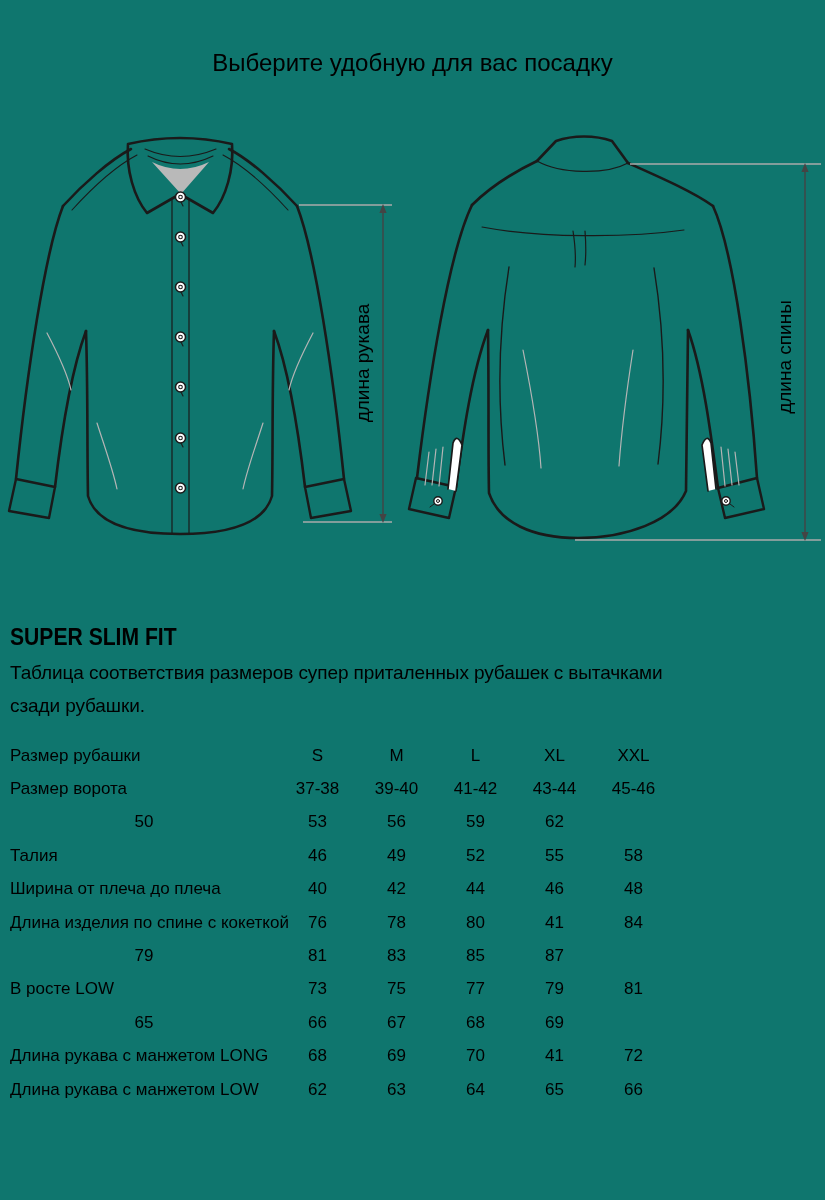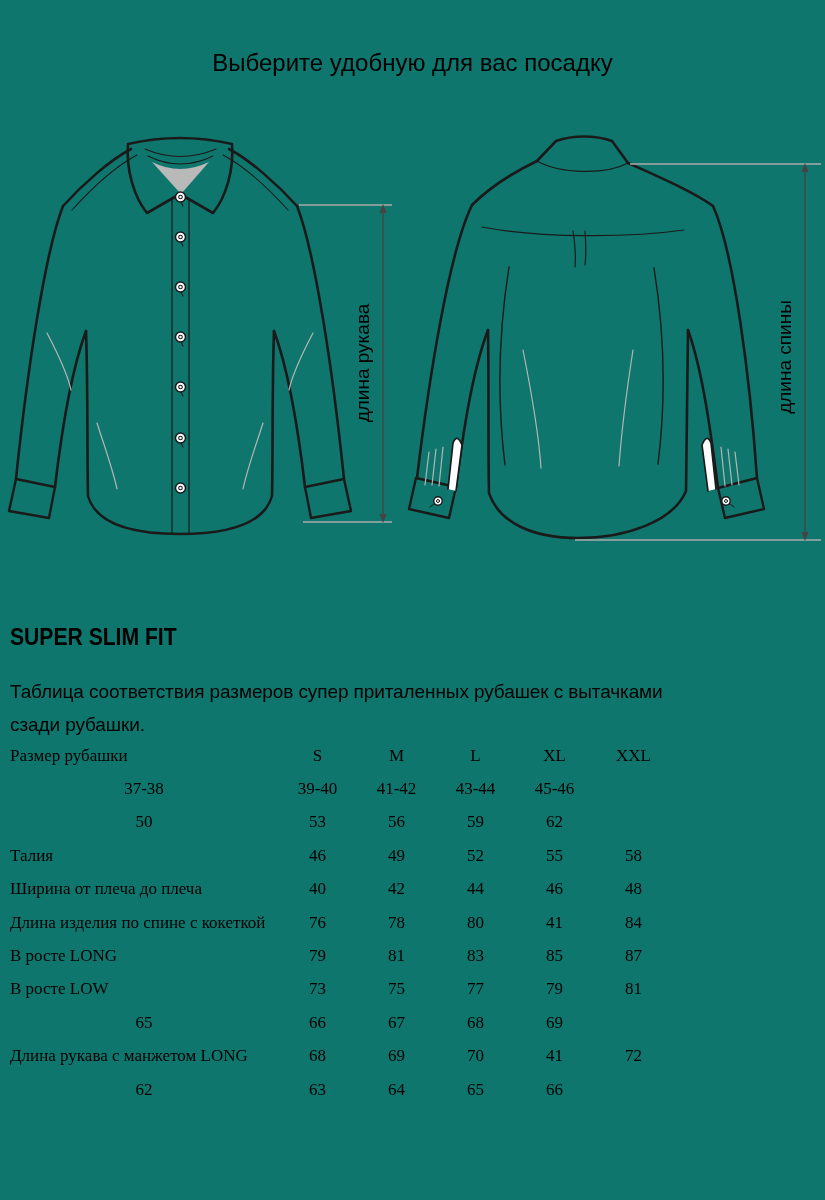--- a/index.html
+++ b/index.html
@@ -12,24 +12,24 @@
     text-align:center; font-size:24px; line-height:30px; font-weight:400;
   }
   svg.figure { position:absolute; top:0; left:0; }
   svg text { font-family:"Liberation Sans", sans-serif; }
   .heading {
     position:absolute; left:10px; top:623px; font-size:24px; font-weight:bold;
     transform:scaleX(0.88); transform-origin:left center; white-space:nowrap;
   }
   .desc {
     position:absolute; left:10px; top:656px; width:800px;
-    font-size:19px; line-height:33px; letter-spacing:-0.1px;margin-top:19px;
+    font-size:19px; line-height:33px; letter-spacing:-0.1px;
   }
   .size-table {
-    position:absolute; left:10px; top:739px; width:663px; font-size:17px;font-family:Liberation Serif, serif;
+    position:absolute; left:10px; top:739px; width:663px; font-size:17px;
   }
   .trow {
     display:grid; grid-template-columns:268px repeat(5, 79px);
     height:33.4px; align-items:center;
   }
   .tlabel { text-align:left; white-space:nowrap; }
   .tcell  { text-align:center; }
 </style>
 </head>
 <body>
@@ -150,20 +150,21 @@
     <div class="trow">
       <div class="tlabel">Размер рубашки</div>
       <div class="tcell">S</div>
       <div class="tcell">M</div>
       <div class="tcell">L</div>
       <div class="tcell">XL</div>
       <div class="tcell">XXL</div>
     </div>
     <div>
         <div class="trow">
+          <div class="tlabel">Размер ворота</div>
           <div class="tcell">37-38</div>
           <div class="tcell">39-40</div>
           <div class="tcell">41-42</div>
           <div class="tcell">43-44</div>
           <div class="tcell">45-46</div>
         </div>
         <div class="trow">
           <div class="tcell">50</div>
           <div class="tcell">53</div>
           <div class="tcell">56</div>
@@ -188,21 +189,20 @@
         </div>
         <div class="trow">
           <div class="tlabel">Длина изделия по спине с кокеткой</div>
           <div class="tcell">76</div>
           <div class="tcell">78</div>
           <div class="tcell">80</div>
           <div class="tcell">41</div>
           <div class="tcell">84</div>
         </div>
         <div class="trow">
-          <div class="tlabel">В росте LONG</div>
           <div class="tcell">79</div>
           <div class="tcell">81</div>
           <div class="tcell">83</div>
           <div class="tcell">85</div>
           <div class="tcell">87</div>
         </div>
         <div class="trow">
           <div class="tlabel">В росте LOW</div>
           <div class="tcell">73</div>
           <div class="tcell">75</div>
@@ -219,20 +219,21 @@
         </div>
         <div class="trow">
           <div class="tlabel">Длина рукава с манжетом LONG</div>
           <div class="tcell">68</div>
           <div class="tcell">69</div>
           <div class="tcell">70</div>
           <div class="tcell">41</div>
           <div class="tcell">72</div>
         </div>
         <div class="trow">
+          <div class="tlabel">Длина рукава с манжетом LOW</div>
           <div class="tcell">62</div>
           <div class="tcell">63</div>
           <div class="tcell">64</div>
           <div class="tcell">65</div>
           <div class="tcell">66</div>
         </div>
       </div>
   </div>
 
 </div>

